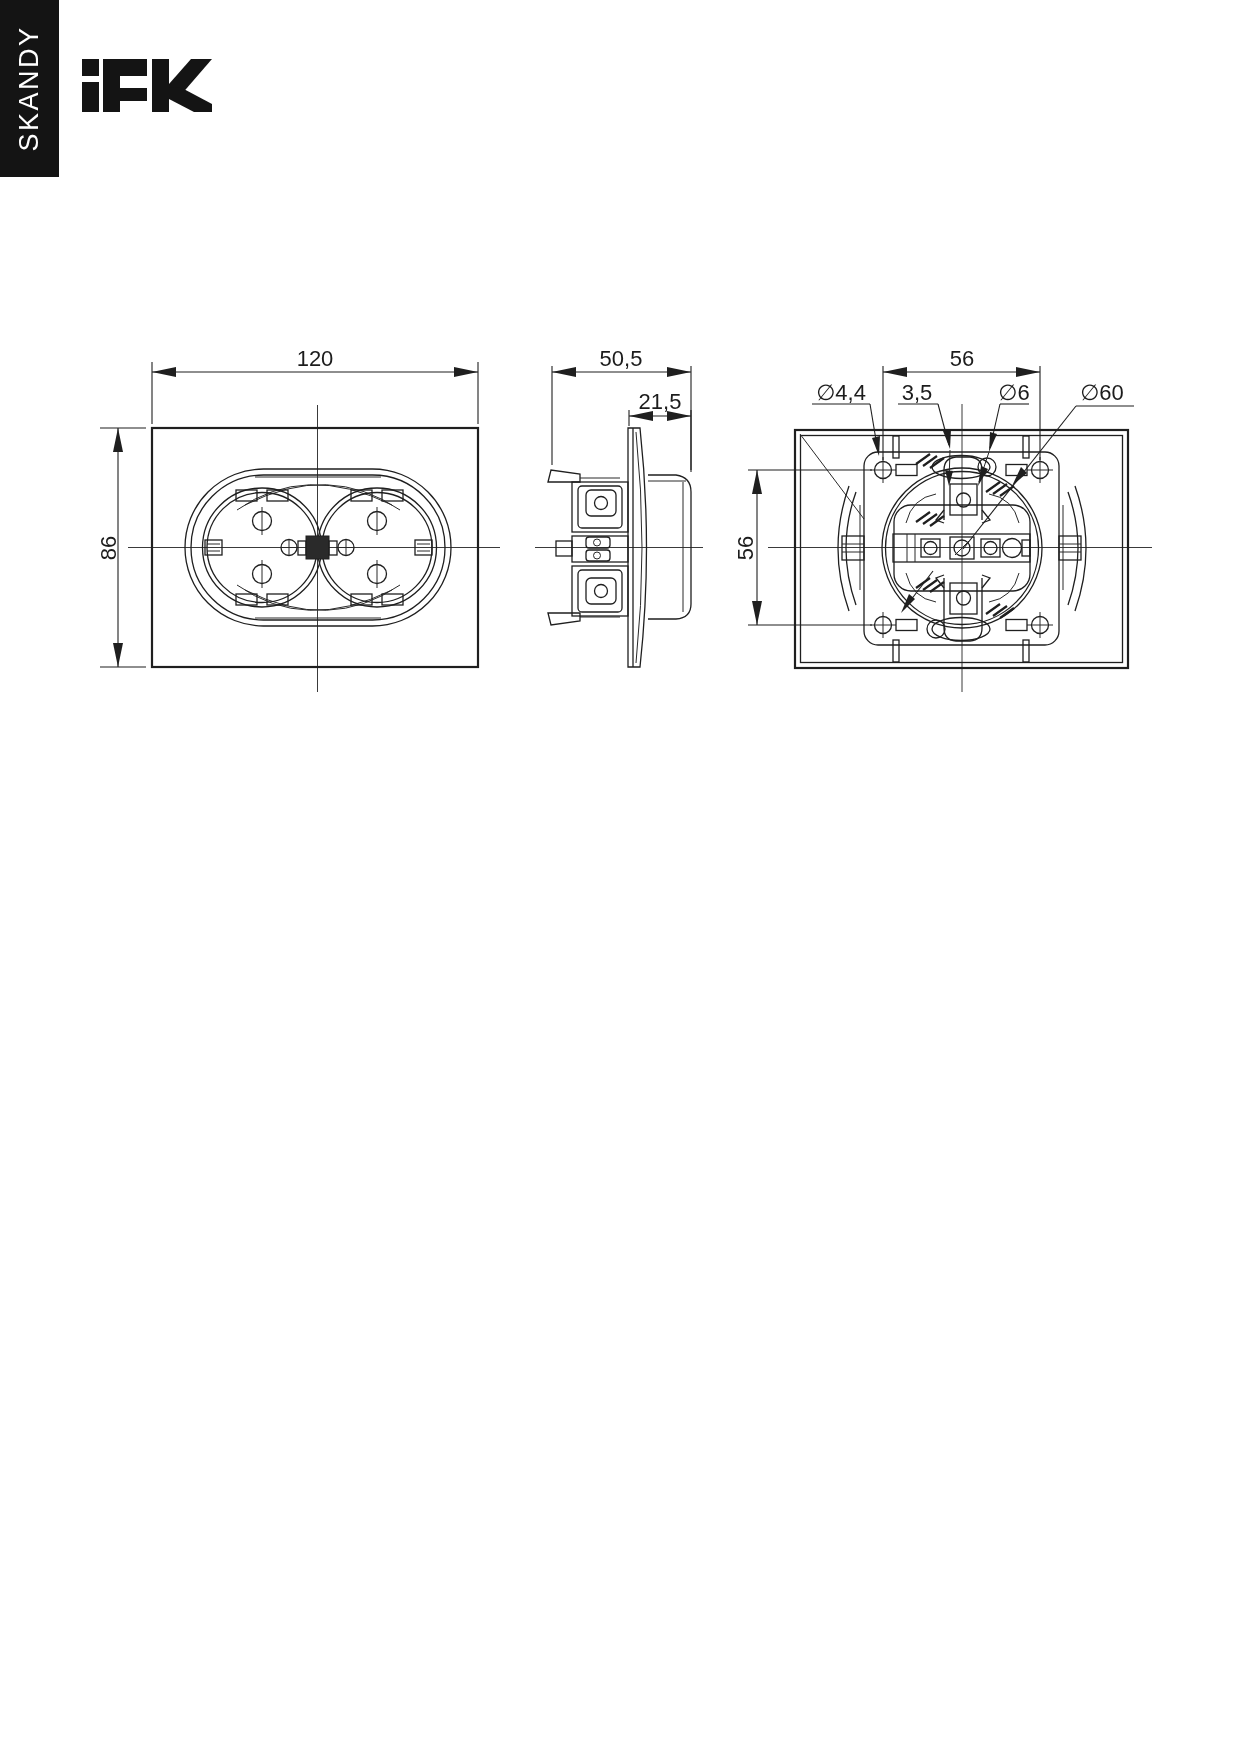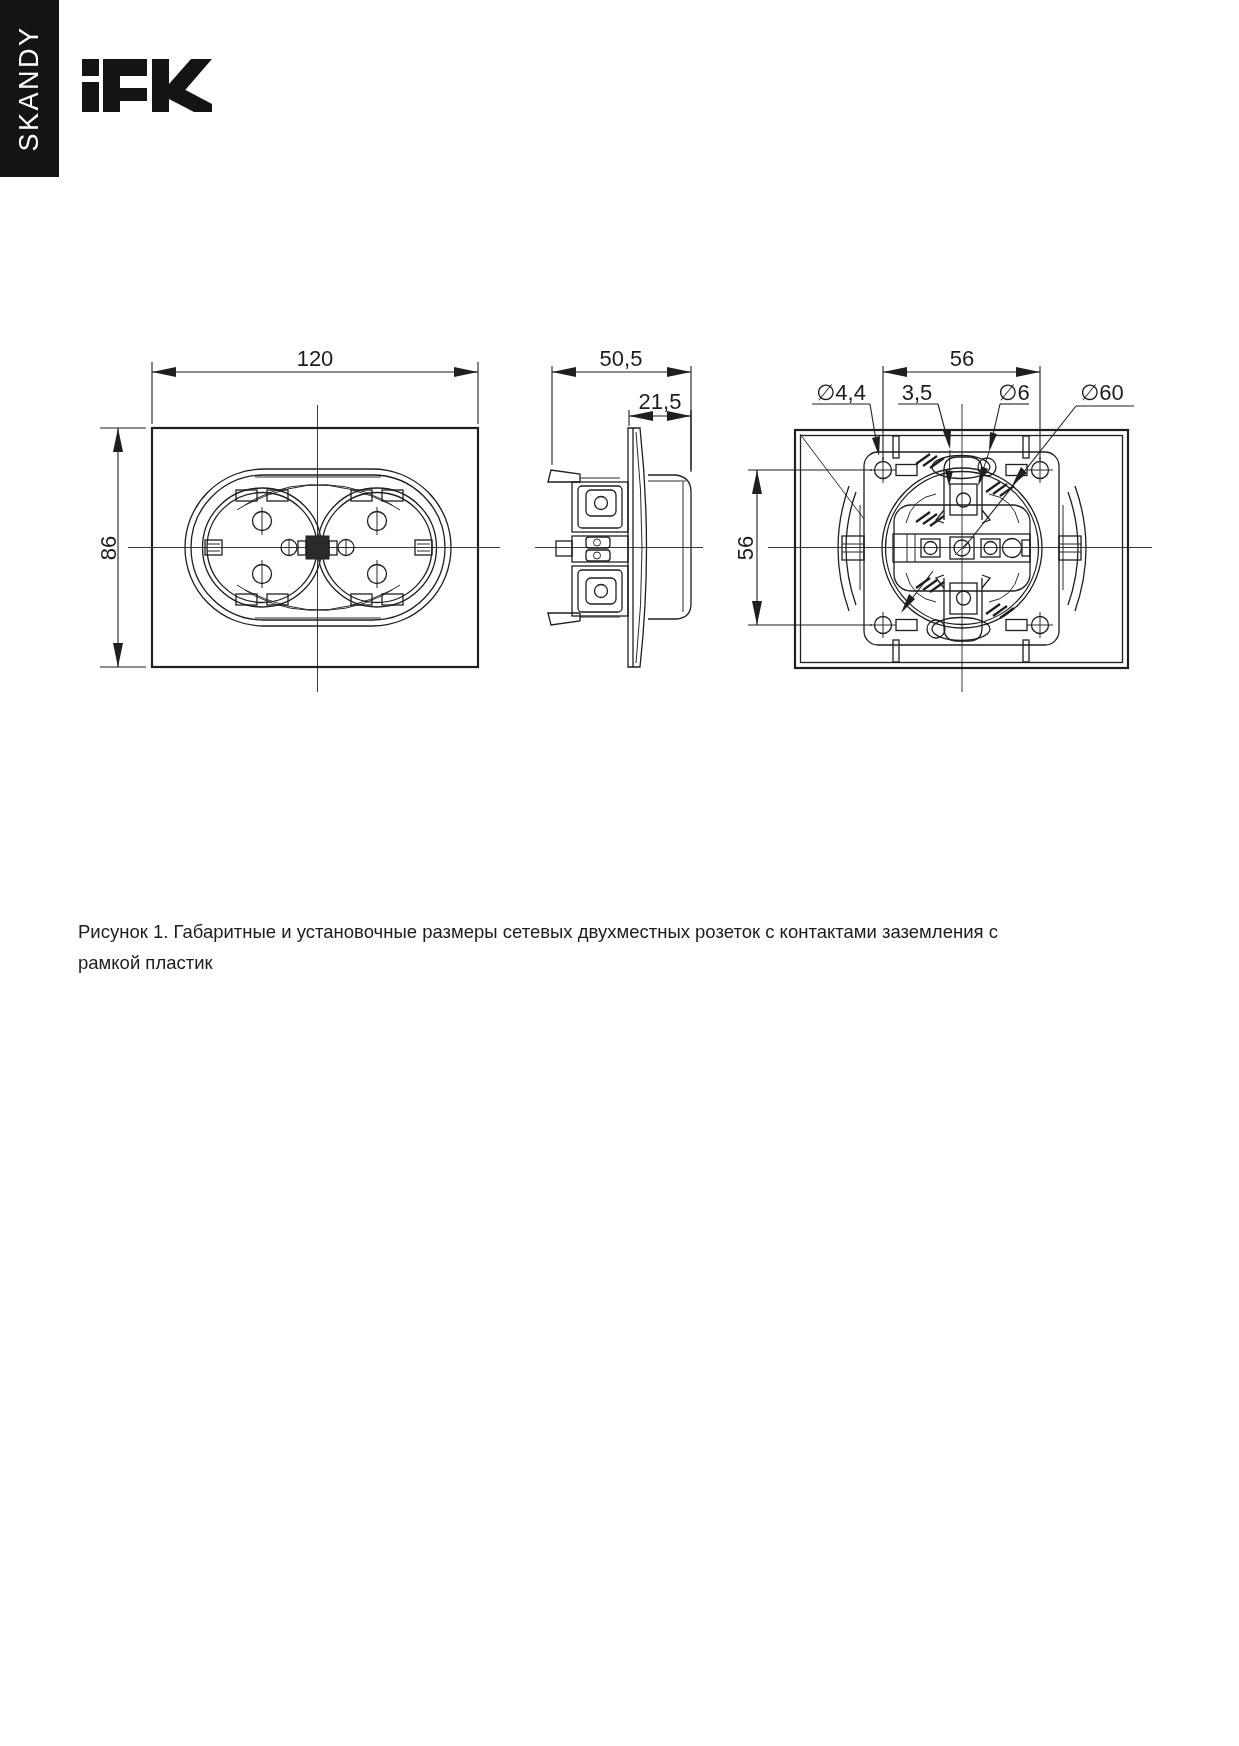--- a/index.html
+++ b/index.html
@@ -314,15 +314,14 @@
         <line class="dim" x1="748" y1="470" x2="872" y2="470"></line>
         <line class="dim" x1="748" y1="625" x2="872" y2="625"></line>
         <line class="dim" x1="757" y1="470" x2="757" y2="625"></line>
         <polygon class="arr" points="757,470 752,494 762,494"></polygon>
         <polygon class="arr" points="757,625 752,601 762,601"></polygon>
         <text class="dimlbl" transform="translate(753,548) rotate(-90)">56</text>
       </g>
     </g>
   </svg>
 
-  <div class="caption">Рисунок 1. Габаритные и установочные размеры сетевых двухместных розеток с контактами заземления с рамкой пластик</div>
 
 </div>
 
 </body></html>

